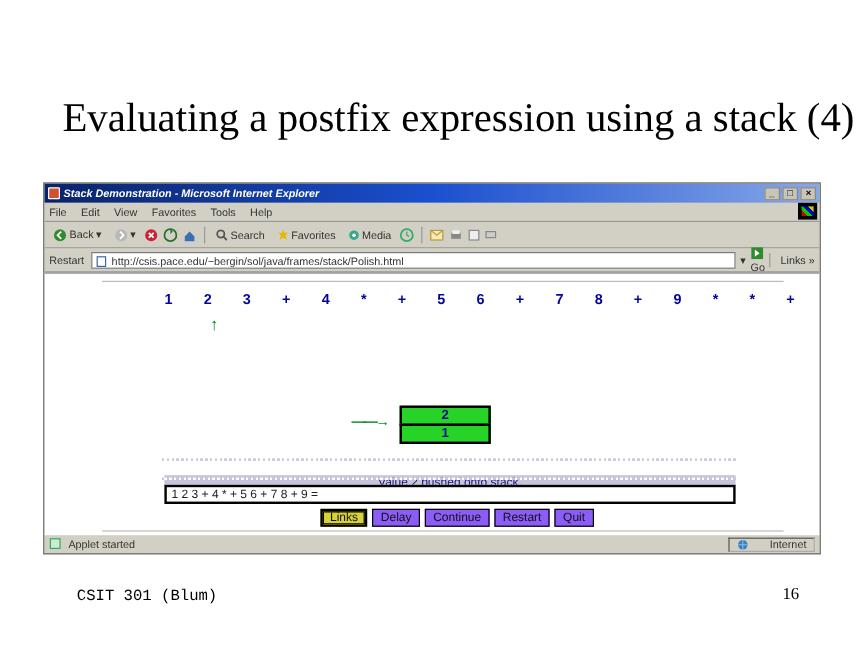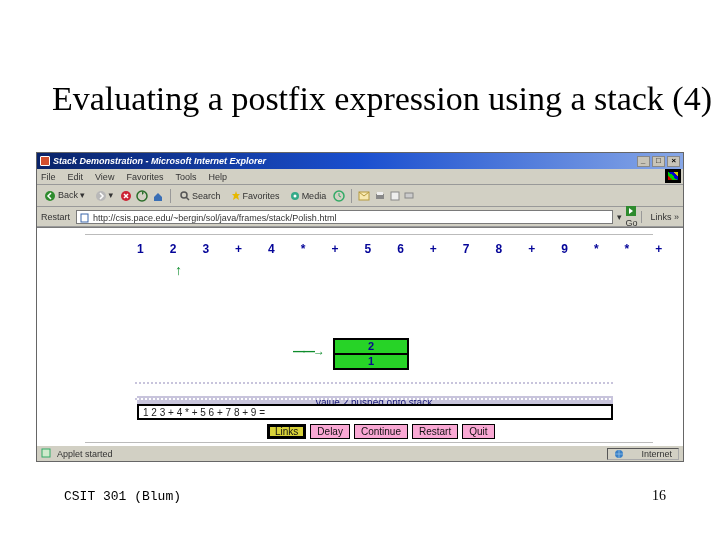--- a/index.html
+++ b/index.html
@@ -179,21 +179,21 @@
   .btn-row {
     position: absolute;
     top: 196px;
     left: 230px;
     display: flex;
     gap: 4px;
   }
   .btn-row .abtn {
     height: 15px;
     padding: 0 6px;
-    background: #f9a8d4;
+    background: #8b5cf6;
     border: 1px solid #000;
     font-family: Arial, sans-serif;
     font-size: 10px;
     color: #111;
     line-height: 13px;
   }
   .btn-row .abtn.active {
     background: #d8d239;
     border: 2px solid #000;
     box-shadow: 0 0 0 1px #000 inset;

